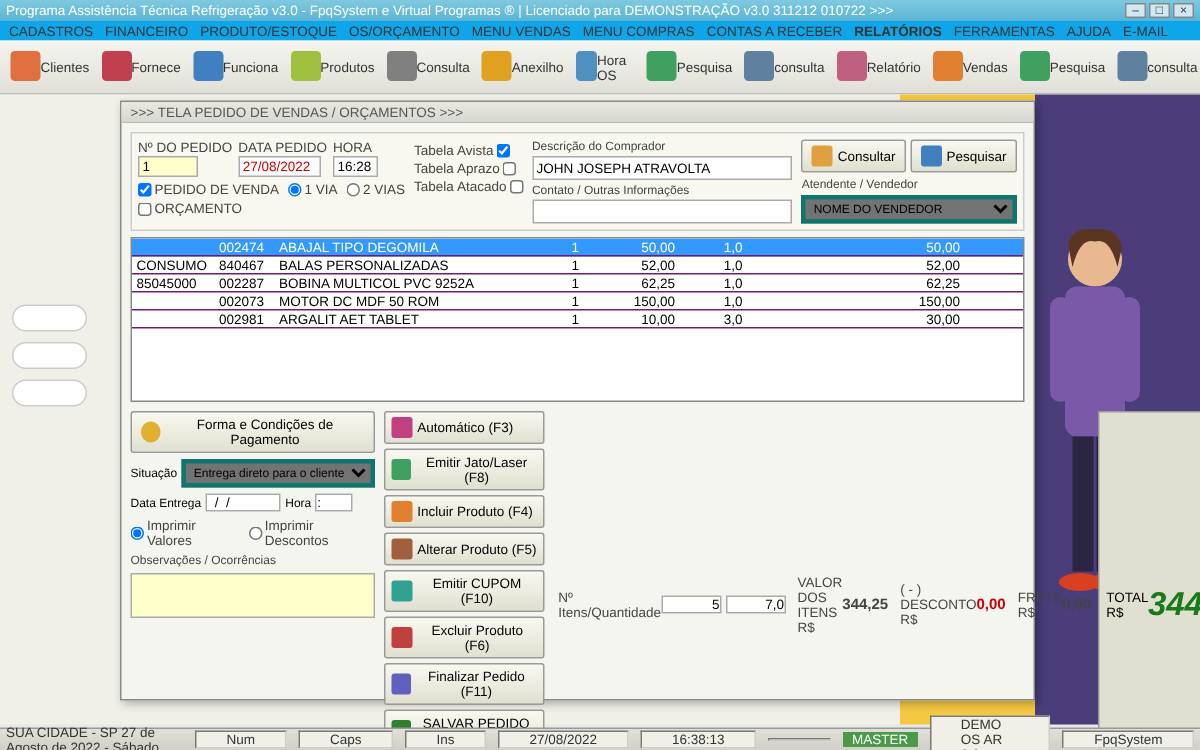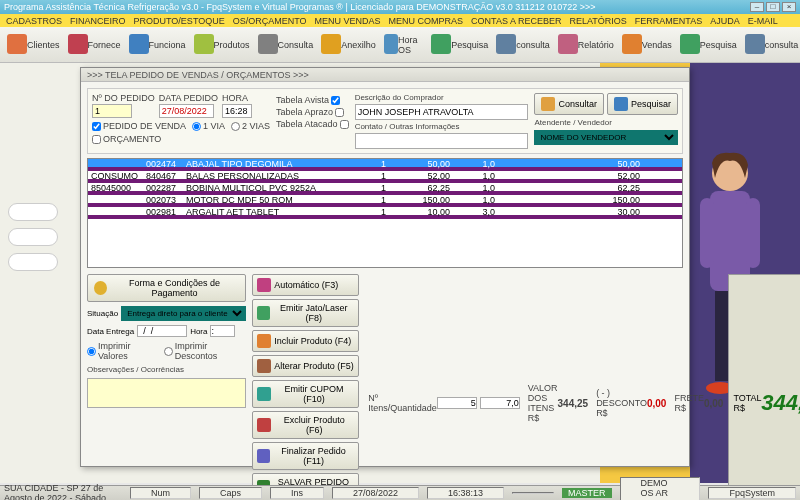--- a/index.html
+++ b/index.html
@@ -1,20 +1,20 @@
 <!DOCTYPE html>
 <html><head>
 <meta charset="utf-8">
 <style>
 *{margin:0;padding:0;box-sizing:border-box;font-family:Tahoma,Arial,sans-serif;font-size:9px}
 body{background:#e8e8e8;width:800px;height:500px;overflow:hidden;position:relative}
 .titlebar{background:linear-gradient(#7fc9e0,#5ab4d4);height:14px;display:flex;align-items:center;padding:0 4px;color:#fff;font-size:9px}
 .titlebar .wbtns{margin-left:auto;display:flex;gap:2px}
 .titlebar .wbtn{width:14px;height:10px;background:#d0e8f0;border:1px solid #888;font-size:8px;text-align:center;line-height:8px;color:#333}
-.menubar{background:#fde047;height:13px;display:flex;gap:8px;padding:0 6px;align-items:center;font-size:8px;color:#333}
+.menubar{background:#0ea5e9;height:13px;display:flex;gap:8px;padding:0 6px;align-items:center;font-size:8px;color:#333}
 .toolbar{background:linear-gradient(#f5f5f0,#e0e0d8);height:36px;display:flex;align-items:center;padding:0 4px;gap:2px;border-bottom:1px solid #bbb}
 .tbtn{display:flex;align-items:center;padding:1px 3px;cursor:pointer;font-size:7px;color:#333}
 .tbtn .ico{width:20px;height:20px;border-radius:3px;margin-bottom:1px}
 .workspace{position:relative;height:420px;background:#f0f0e8}
 .bgdeco{position:absolute;right:0;top:0;width:200px;height:420px;background:linear-gradient(90deg,#f5c842 0%,#f5c842 45%,#4a3d7a 45%,#4a3d7a 100%)}
 .person{position:absolute;right:20px;top:80px;width:100px;height:280px}
 .modal{position:absolute;left:80px;top:4px;width:610px;height:400px;background:#f5f5f0;border:1px solid #888;box-shadow:2px 2px 6px rgba(0,0,0,.3)}
 .mhead{background:linear-gradient(#e8e8e0,#d8d8d0);height:14px;padding:2px 6px;font-size:9px;color:#555;border-bottom:1px solid #bbb}
 .mbody{padding:6px}
 .toprow{display:flex;gap:6px;background:#f8f8f0;border:1px solid #ccc;padding:4px;margin-bottom:4px}
@@ -22,39 +22,39 @@
 .fld .lbl{margin-bottom:1px}
 .fld input{border:1px solid #aaa;padding:1px 2px;font-size:9px;background:#fff}
 .chk{display:flex;align-items:center;gap:2px;font-size:8px;color:#444}
 .chk input{width:9px;height:9px}
 .buyer{flex:1;display:flex;flex-direction:column;gap:2px}
 .sbtn{background:linear-gradient(#f8f8f0,#e0e0d0);border:1px solid #999;padding:3px 6px;font-size:8px;cursor:pointer;display:flex;align-items:center;gap:3px;border-radius:2px}
 .sbtn .si{width:14px;height:14px;border-radius:2px}
 .grid{border:1px solid #888;background:#fff;height:110px;overflow:hidden;margin-bottom:6px}
 .ghead{background:linear-gradient(#888,#666);color:#fff;display:flex;font-size:8px;height:13px;align-items:center}
 .ghead div{padding:0 3px;border-right:1px solid #999}
-.grow{display:flex;font-size:8px;height:12px;align-items:flex-start;border-bottom:4px solid #701a75}
+.grow{display:flex;font-size:8px;height:12px;align-items:flex-end;border-bottom:1px solid #701a75}
 .grow div{padding:0 3px;overflow:hidden;white-space:nowrap}
 .grow.sel{background:#3399ff;color:#fff}
 .c-ref{width:55px}.c-no{width:40px}.c-desc{width:195px}.c-uni{width:25px}.c-val{width:50px;text-align:right}.c-qt{width:45px;text-align:right}.c-pd{width:40px;text-align:right}.c-dc{width:50px;text-align:right}.c-tot{width:55px;text-align:right}
 .bottom{display:flex;gap:6px}
 .bleft{width:190px;display:flex;flex-direction:column;gap:4px}
 .bmid{width:220px;display:flex;flex-wrap:wrap;gap:3px}
 .bmid .sbtn{width:107px;font-size:8px;padding:3px 4px}
 .bright{flex:1;display:flex;gap:2px}
 .trow{display:flex;justify-content:space-between;align-items:center;font-size:8px;color:#444;padding:1px 3px}
 .trow .v{font-weight:bold;font-size:10px}
 .trow input{width:40px;border:1px solid #aaa;text-align:right;font-size:9px}
 .total{background:#e0e0d0;border:1px solid #999;padding:4px;display:flex;justify-content:space-between;align-items:center}
 .total .tv{font-size:22px;font-weight:bold;color:#1a7a1a;font-style:italic}
 .statusbar{position:absolute;bottom:0;left:0;right:0;height:15px;background:linear-gradient(#e0e0d8,#d0d0c8);border-top:1px solid #999;display:flex;align-items:center;font-size:8px;color:#333;padding:0 4px;gap:8px}
 .statusbar .seg{border:1px inset #ccc;padding:0 20px;background:#f0f0e8}
 .statusbar .mst{background:#4a9a4a;color:#fff;padding:0 6px}
 .sidebtn{position:absolute;left:8px;width:50px;height:18px;background:#fff;border:1px solid #ccc;border-radius:9px}
-select{border:1px solid #0f766e;font-size:8px;padding:1px;background:#0f766e}
+select{border:3px solid #0f766e;font-size:8px;padding:1px;background:#737373}
 </style>
 </head>
 <body>
 
 <div class="titlebar">
   <span>Programa Assistência Técnica Refrigeração v3.0 - FpqSystem e Virtual Programas ® | Licenciado para  DEMONSTRAÇÃO v3.0 311212 010722 &gt;&gt;&gt;</span>
   <div class="wbtns">
     <div class="wbtn">–</div>
     <div class="wbtn">□</div>
     <div class="wbtn">×</div>
@@ -62,21 +62,21 @@
 </div>
 
 <div class="menubar" id="menubar">
     <span style="cursor: pointer;">CADASTROS</span>
     <span style="cursor: pointer;">FINANCEIRO</span>
     <span style="cursor: pointer;">PRODUTO/ESTOQUE</span>
     <span style="cursor: pointer;">OS/ORÇAMENTO</span>
     <span style="cursor: pointer;">MENU VENDAS</span>
     <span style="cursor: pointer; text-align: right;">MENU COMPRAS</span>
     <span style="cursor: pointer;">CONTAS A RECEBER</span>
-    <span style="cursor: pointer;">RELATÓRIOS</span>
+    <span style="cursor: pointer; font-weight: bold;">RELATÓRIOS</span>
     <span style="cursor: pointer;">FERRAMENTAS</span>
     <span style="cursor: pointer;">AJUDA</span>
     <span style="cursor: pointer;">E-MAIL</span>
   </div>
 
 <div class="toolbar" id="toolbar">
     <div class="tbtn">
       <div class="ico" style="background:#e07040"></div>
       <span>Clientes</span>
     </div>

